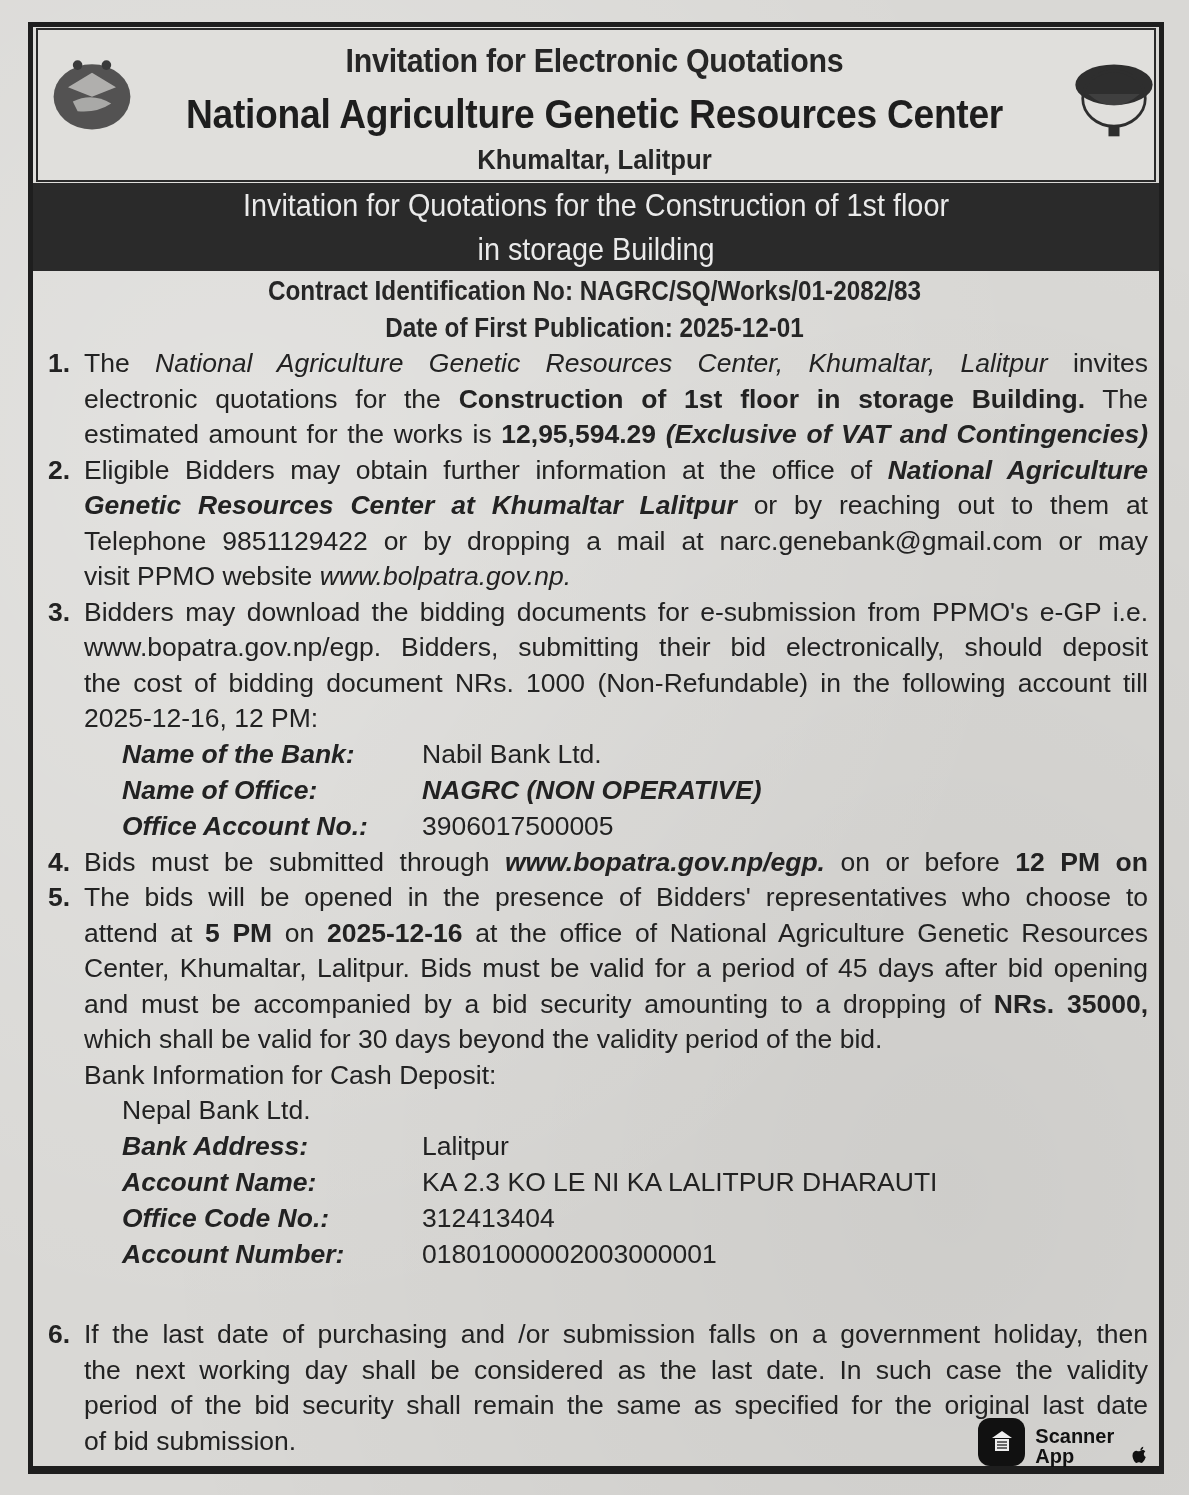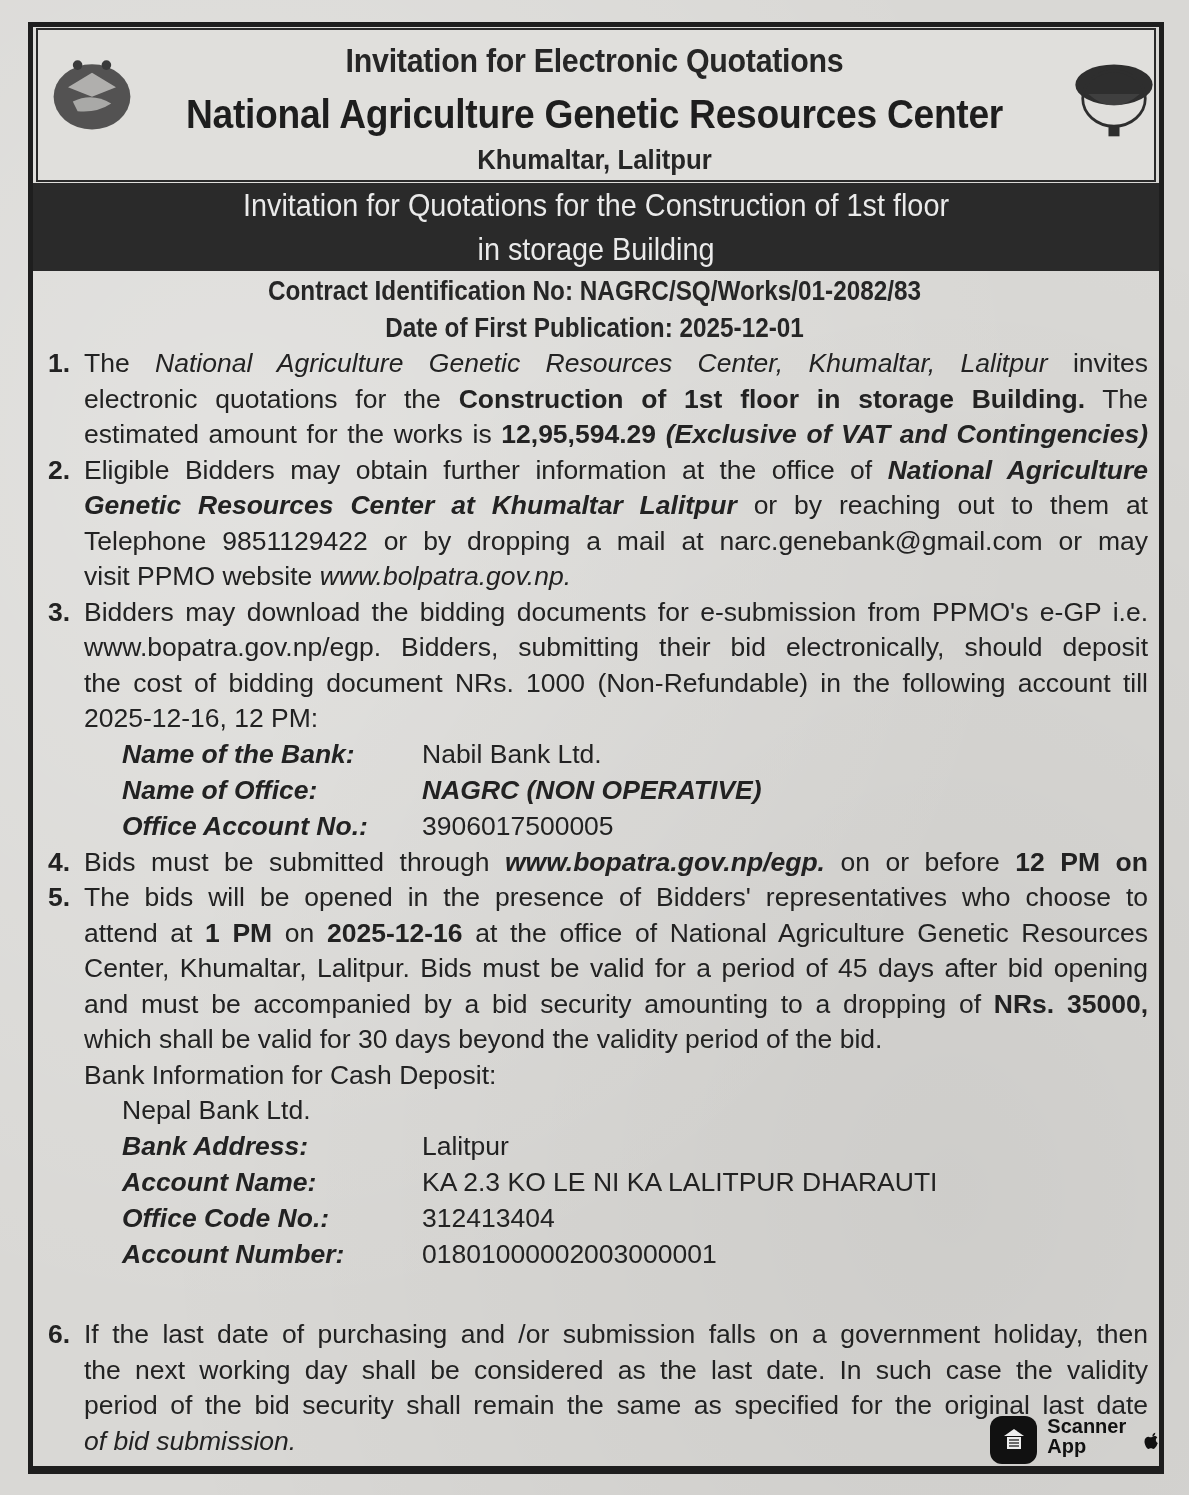--- a/index.html
+++ b/index.html
@@ -65,21 +65,21 @@
     .line { display:block; white-space:nowrap; text-align:justify; text-align-last:justify; transform-origin:left; }
     .line.last { text-align-last:left; }
     .kv { display:flex; padding-left:78px; height:36px; }
     .kv .k { width:300px; font-style:italic; font-weight:bold; }
     .kv .v { }
     .kv .v.bold-it { font-style:italic; font-weight:bold; }
     b, .b { font-weight:bold; }
     i, .i { font-style:italic; }
     .badge {
       position:absolute; left:978px; top:1416px; width:170px; height:50px;
-      display:flex; align-items:flex-start;margin-left:12px;
+      display:flex; align-items:flex-end;
     }
     .badge .app-icon {
       width:48px; height:48px; border-radius:12px; background:#111;
       display:flex; align-items:center; justify-content:center;
     }
     .badge .app-name {
       margin-left:10px; font-size:20px; font-weight:bold; line-height:20px; color:#111;
     }
     .badge .apple { margin-left:18px; margin-top:16px; font-size:22px; color:#111; }
   </style>
@@ -156,21 +156,21 @@
   </div>
 
   <div class="item">
     <span class="num">4.</span>
     <span class="line" style="display: block;"><span>Bids must be submitted through </span><b><i>www.bopatra.gov.np/egp.</i></b><span> on or before </span><b>12 PM on</b></span>
   </div>
 
   <div class="item">
     <span class="num">5.</span>
     <span class="line" style="display: block;">The bids will be opened in the presence of Bidders' representatives who choose to</span>
-    <span class="line" style="display: block;"><span>attend at </span><b>1 PM</b><span> on </span><b>2025-12-16</b><span> at the office of National Agriculture Genetic Resources</span></span>
+    <span class="line" style="display: block;"><span>attend at </span><b>5 PM</b><span> on </span><b>2025-12-16</b><span> at the office of National Agriculture Genetic Resources</span></span>
     <span class="line" style="display: block;">Center, Khumaltar, Lalitpur. Bids must be valid for a period of 45 days after bid opening</span>
     <span class="line" style="display: block;"><span>and must be accompanied by a bid security amounting to a dropping of </span><b>NRs. 35000,</b></span>
     <span class="line last" style="display: block;">which shall be valid for 30 days beyond the validity period of the bid.</span>
     <span class="line last" style="display: block;">Bank Information for Cash Deposit:</span>
   </div>
   <div class="kv">
     <span class="v">Nepal Bank Ltd.</span>
   </div>
   <div class="kv">
     <span class="k">Bank Address:</span>
@@ -187,21 +187,21 @@
   <div class="kv">
     <span class="k">Account Number:</span>
     <span class="v">01801000002003000001</span>
   </div>
 
   <div class="item">
     <span class="num">6.</span>
     <span class="line" style="display: block; margin-top: 44px;">If the last date of purchasing and /or submission falls on a government holiday, then</span>
     <span class="line" style="display: block;">the next working day shall be considered as the last date. In such case the validity</span>
     <span class="line" style="display: block;">period of the bid security shall remain the same as specified for the original last date</span>
-    <span class="line last" style="display: block; font-style: italic;">of bid submission.</span>
+    <span class="line last" style="display: block;">of bid submission.</span>
   </div>
 </div>
 
 <div class="badge">
   <div class="app-icon">
     <svg width="28" height="28" viewBox="0 0 28 28">
       <path d="M4 10 L14 3 L24 10 Z" fill="#eee"></path>
       <rect x="7" y="11" width="14" height="12" fill="#eee"></rect>
       <line x1="9" y1="14" x2="19" y2="14" stroke="#111" stroke-width="1.2"></line>
       <line x1="9" y1="17" x2="19" y2="17" stroke="#111" stroke-width="1.2"></line>

